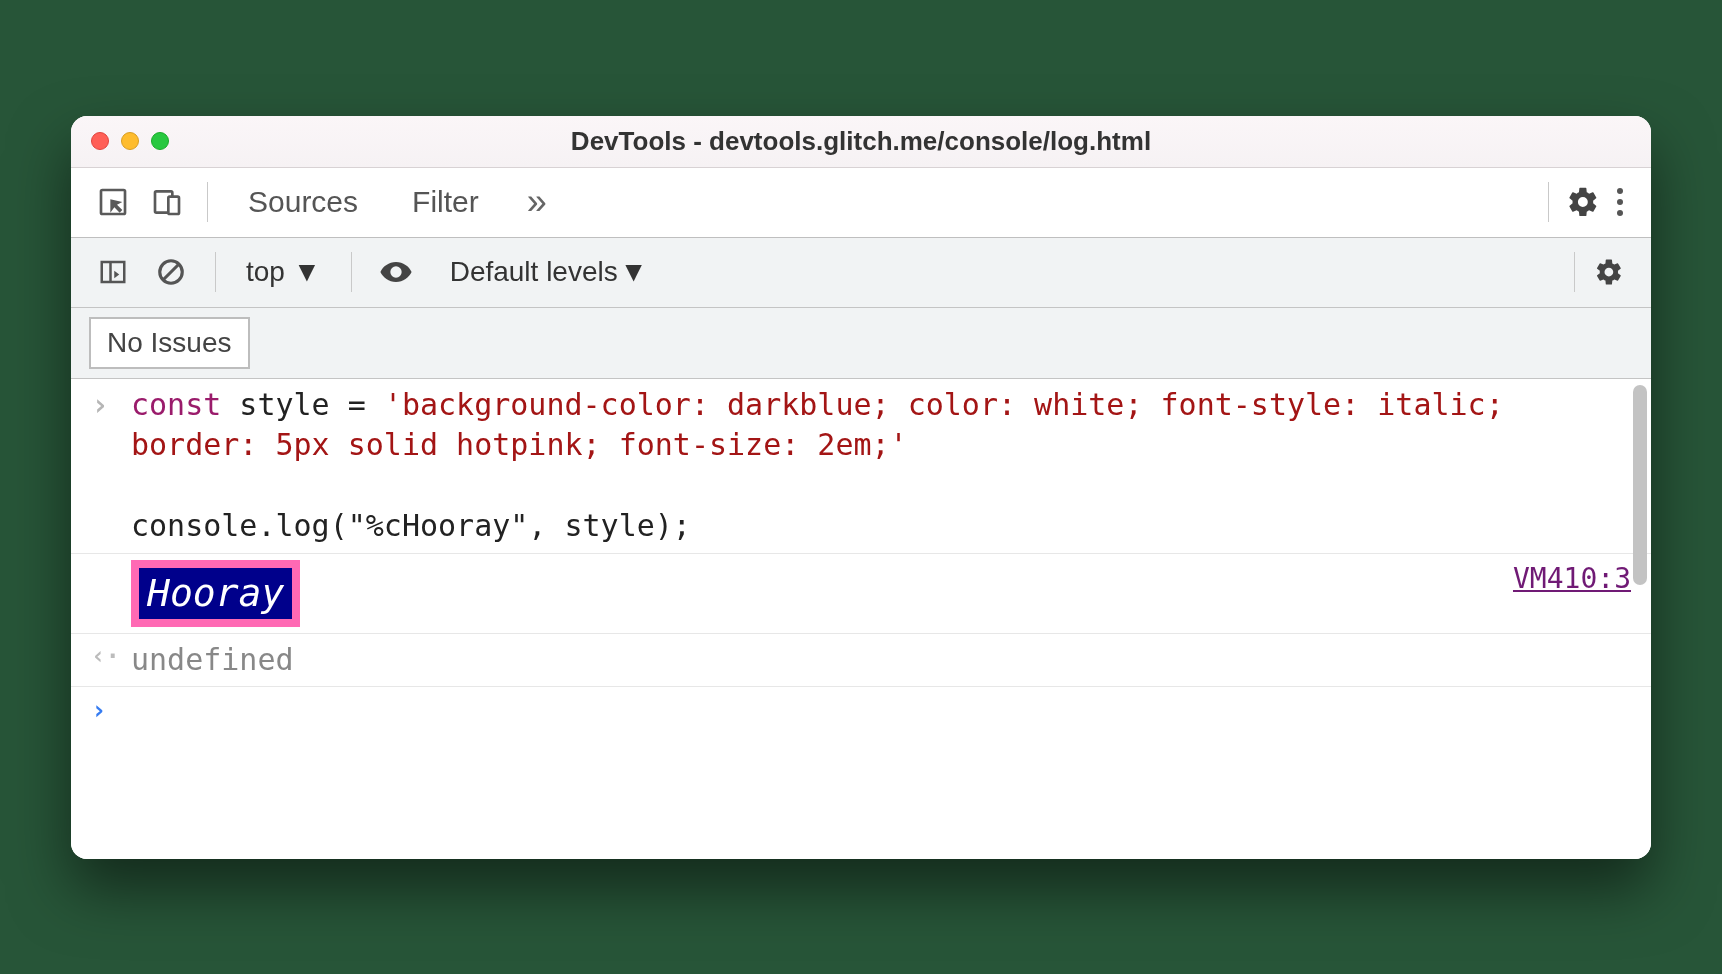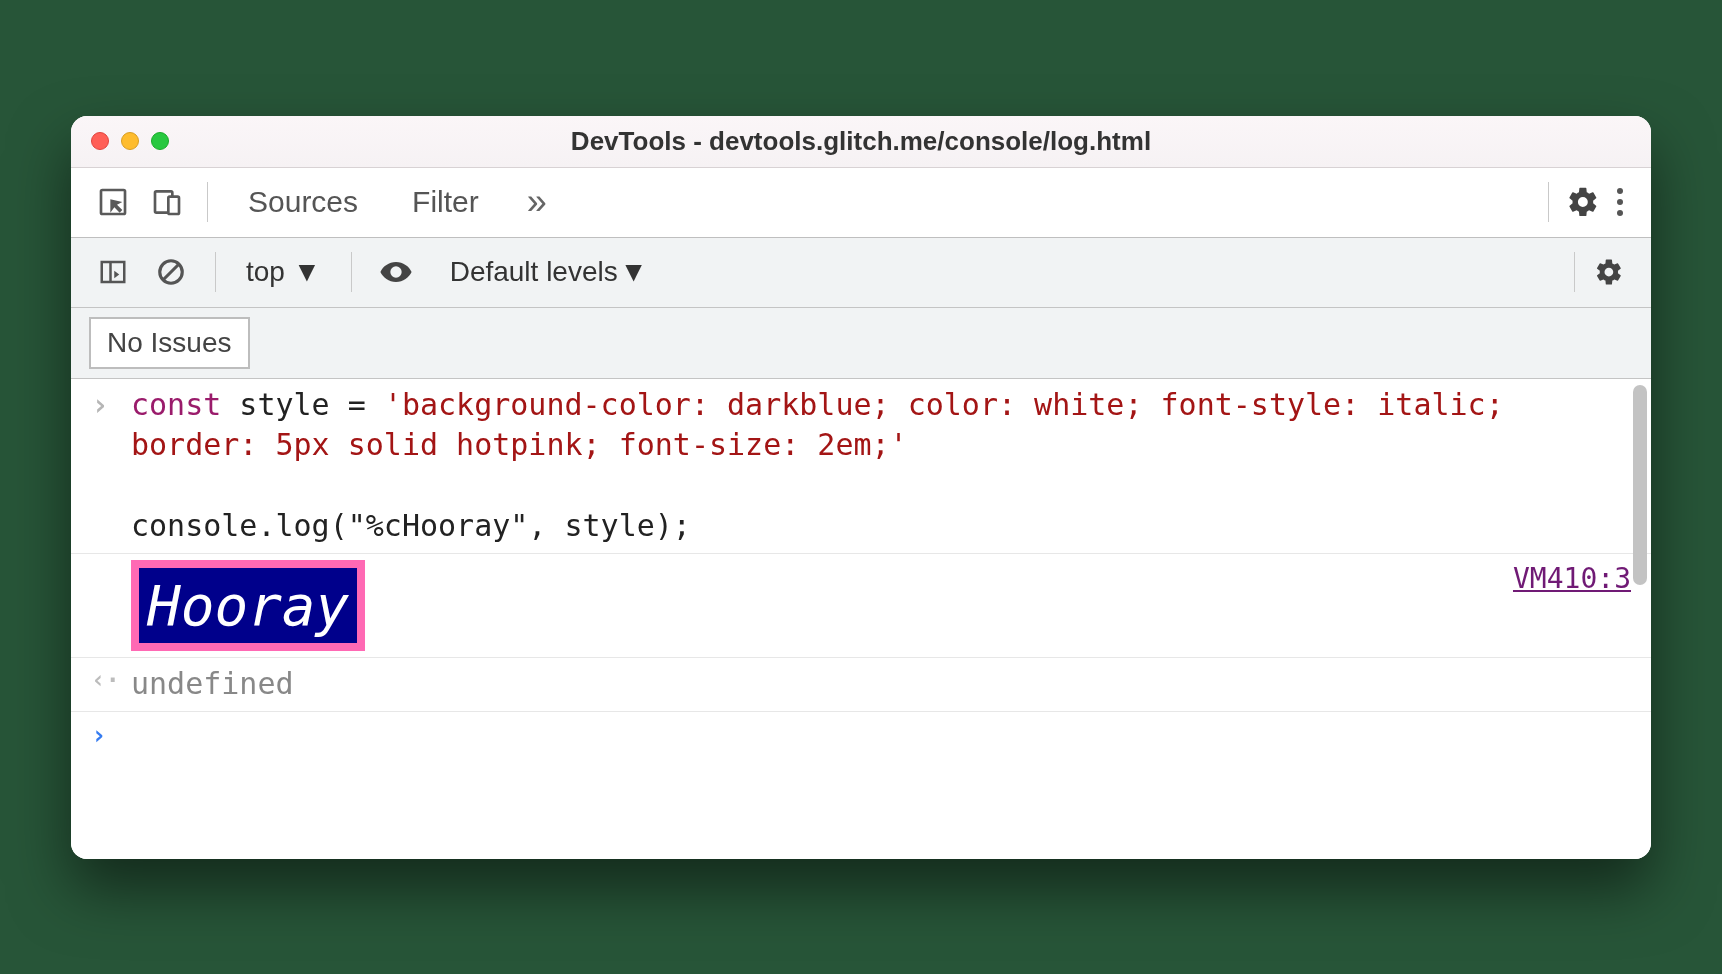--- a/index.html
+++ b/index.html
@@ -105,21 +105,21 @@
   .tok-kw { color:#9a1b6b; }
   .tok-str { color:#a31515; }
   .tok-plain { color:#222; }
   .src-link { color:#701a75; text-decoration:underline; margin-left:auto; font-size:28px; white-space:nowrap; padding-left:20px;}
   .undef { color:#888; }
   .styled-output {
     background-color: darkblue;
     color: white;
     font-style: italic;
     border: 8px solid hotpink;
-    font-size: 56px;
+    font-size: 38px;
     font-family: Menlo, Consolas, monospace;
     padding: 0 8px;
     display:inline-block;
   }
   .prompt-row .gutter { color:#367cf1; font-size:26px;}
   .return-row .gutter { color:#bcbcbc; font-size:24px;}
   .scrollbar {
     position:absolute; right:4px; top:6px; width:14px; height:200px;
     background:#c3c3c3; border-radius:8px;
   }

